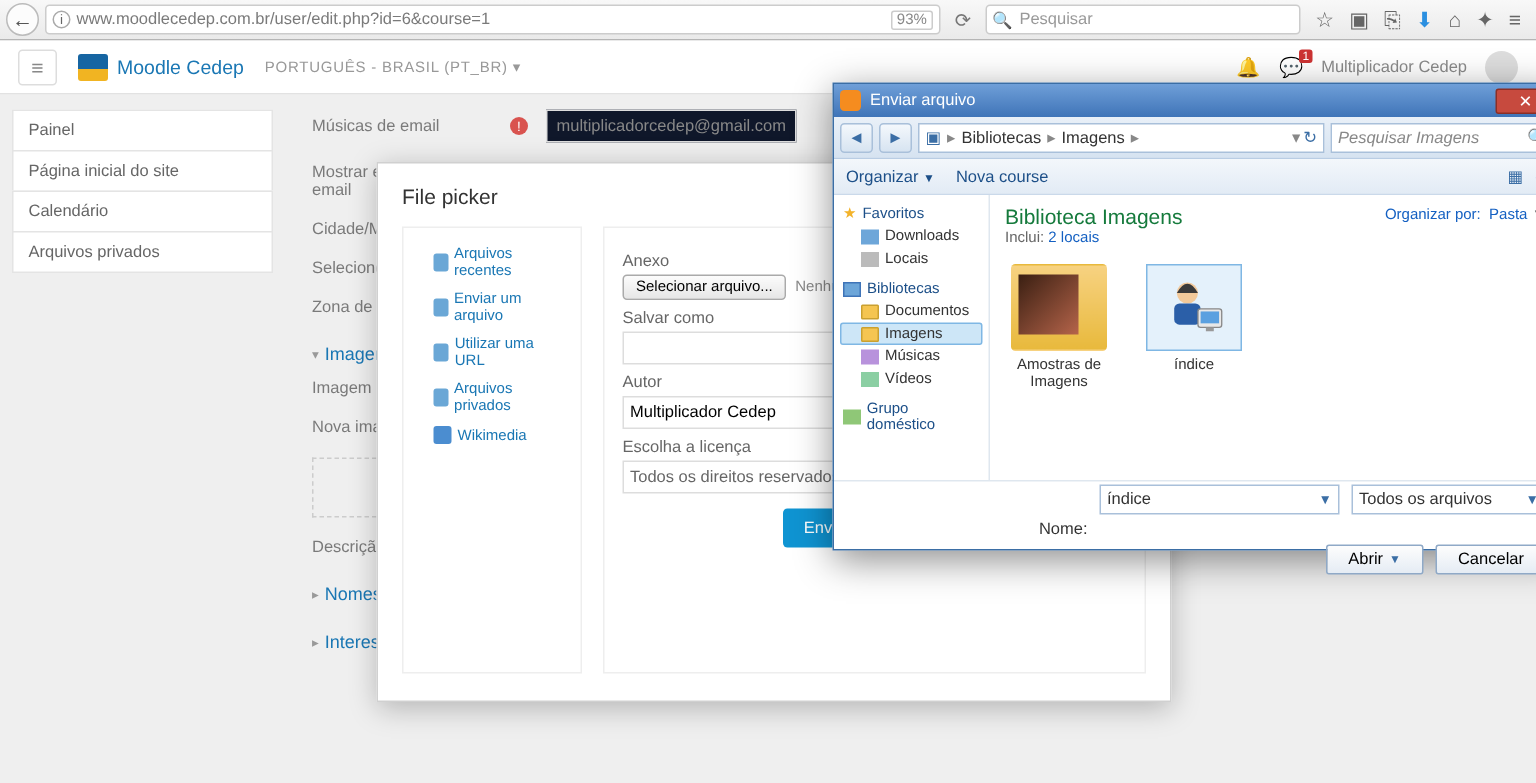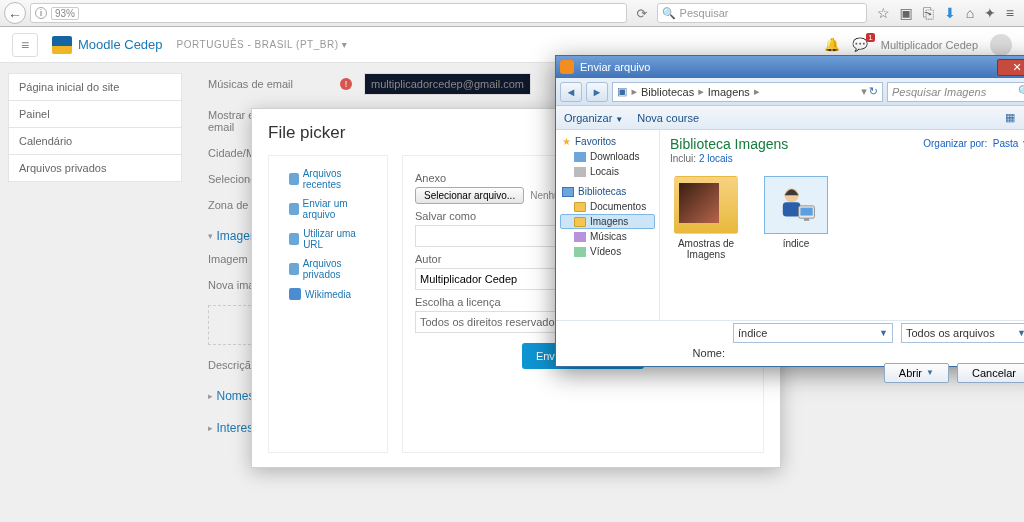--- a/index.html
+++ b/index.html
@@ -37,21 +37,21 @@
   .form-lbl { width:120px;}
   .alert-dot { width:12px;height:12px;border-radius:50%;background:#d9534f;color:#fff;font-size:9px;display:flex;align-items:center;justify-content:center;}
   .inp { background:#0f172a;border:1px solid #ddd;padding:4px 6px;font-size:11px;color:#888;min-width:160px;}
   .section-h { color:#1a77b4;font-size:12px;margin:18px 0 10px;display:flex;align-items:center;gap:4px;}
   .section-h::before { content:"▸"; color:#999;font-size:9px;}
   .section-h.open::before { content:"▾"; }
   .dashed-box { border:1px dashed #ccc;height:40px;margin:4px 0 14px;}
 
   
   .picker { position:absolute; left:251px; top:108px; width:530px; height:360px; background:#fff; border:1px solid #d0d0d0; box-shadow:0 4px 18px rgba(0,0,0,.25); z-index:10; padding:14px 16px; }
-  .picker h2 { font-size:17px;font-weight:normal;color:#333;margin-bottom:12px;}
+  .picker h2 { font-size:14px;font-weight:normal;color:#333;margin-bottom:12px;}
   .picker-body { display:flex; gap:14px; height:calc(100% - 32px);}
   .repo-list { width:120px;border:1px solid #eee;padding:8px 6px;}
   .repo-item { font-size:10px;color:#1a77b4;padding:4px 14px;display:flex;align-items:center;gap:4px;cursor:pointer;}
   .repo-icon { width:12px;height:12px;display:inline-block;background:#6aa7d6;border-radius:2px;}
   .picker-form { flex:1;border:1px solid #eee;padding:10px 12px;font-size:11px;color:#666;}
   .pf-lbl{display:block;margin:6px 0 3px;}
   .fileBtn { background:linear-gradient(#fcfcfc,#e6e6e6);border:1px solid #aaa;border-radius:3px;padding:2px 8px;font-size:10px;cursor:pointer;}
   .pf-in { width:100%;border:1px solid #ddd;padding:4px;font-size:11px;}
   .sendBtn { background:#0f94d2;color:#fff;border:none;padding:7px 14px;border-radius:3px;font-size:11px;margin-top:10px;cursor:pointer;display:block;margin-left:auto;margin-right:auto;}
 
@@ -108,20 +108,21 @@
   .wbtn { height:20px;padding:0 14px;background:linear-gradient(#fdfdfd,#e5ecf4);border:1px solid #8fa9c7;border-radius:2px;font-size:11px;cursor:pointer;display:flex;align-items:center;gap:4px;}
   .wbtn .dd{font-size:8px;color:#3b6ea5;}
 </style>
 </head>
 <body>
 
 <div class="browser-bar">
   <div class="back-btn">←</div>
   <div class="url-bar">
     <span style="border:1px solid #aaa;border-radius:50%;width:12px;height:12px;display:flex;align-items:center;justify-content:center;font-size:9px;">i</span>
+    <span class="url-text">www.moodlecedep.com.br/user/edit.php?id=6&amp;course=1</span>
     <span class="zoom-badge">93%</span>
   </div>
   <div class="reload">⟳</div>
   <div class="search-bar">
     <span>🔍</span>
     <span style="">Pesquisar</span>
   </div>
   <div class="chrome-icons">
     <span>☆</span>
     <span>▣</span>
@@ -143,22 +144,22 @@
   <div class="header-right">
     <span>🔔</span>
     <span class="bell">💬<span class="badge">1</span></span>
     <span class="username">Multiplicador Cedep</span>
     <div class="avatar"></div>
   </div>
 </div>
 
 <div class="page">
   <div class="sidebar">
+    <div class="side-item">Painel</div>
     <div class="side-item">Página inicial do site</div>
-    <div class="side-item">Painel</div>
     <div class="side-item">Calendário</div>
     <div class="side-item">Arquivos privados</div>
   </div>
 
   <div class="content">
     <div class="form-row">
       <span class="form-lbl">Músicas de email</span>
       <span class="alert-dot">!</span>
       <span class="inp">multiplicadorcedep@gmail.com</span>
     </div>
@@ -299,20 +300,26 @@
           </div>
         <div class="tree-i">
             <span class="ic music"></span>
             <span>Músicas</span>
           </div>
         <div class="tree-i">
             <span class="ic video"></span>
             <span>Vídeos</span>
           </div>
       </div>
+      <div class="tree-grp">
+        <div class="tree-h">
+            <span class="ic group"></span>
+            <span>Grupo doméstico</span>
+          </div>
+      </div>
     </div>
     <div class="files">
       <div class="files-h">Biblioteca Imagens</div>
       <div class="files-sub"><span>Inclui:</span> <a>2 locais</a></div>
       <div class="files-org"><span>Organizar por:</span>&nbsp;&nbsp;<span>Pasta</span> ▼</div>
       <div class="thumbs">
         <div class="thumb">
           <div class="box th-folder"></div>
           <span>Amostras de Imagens</span>
         </div>

